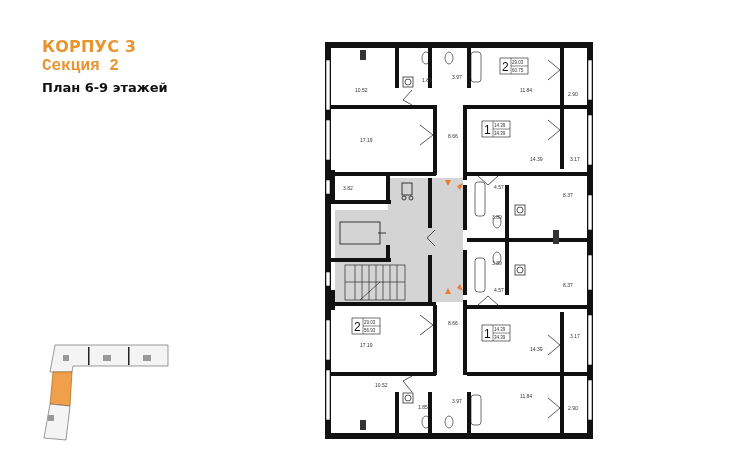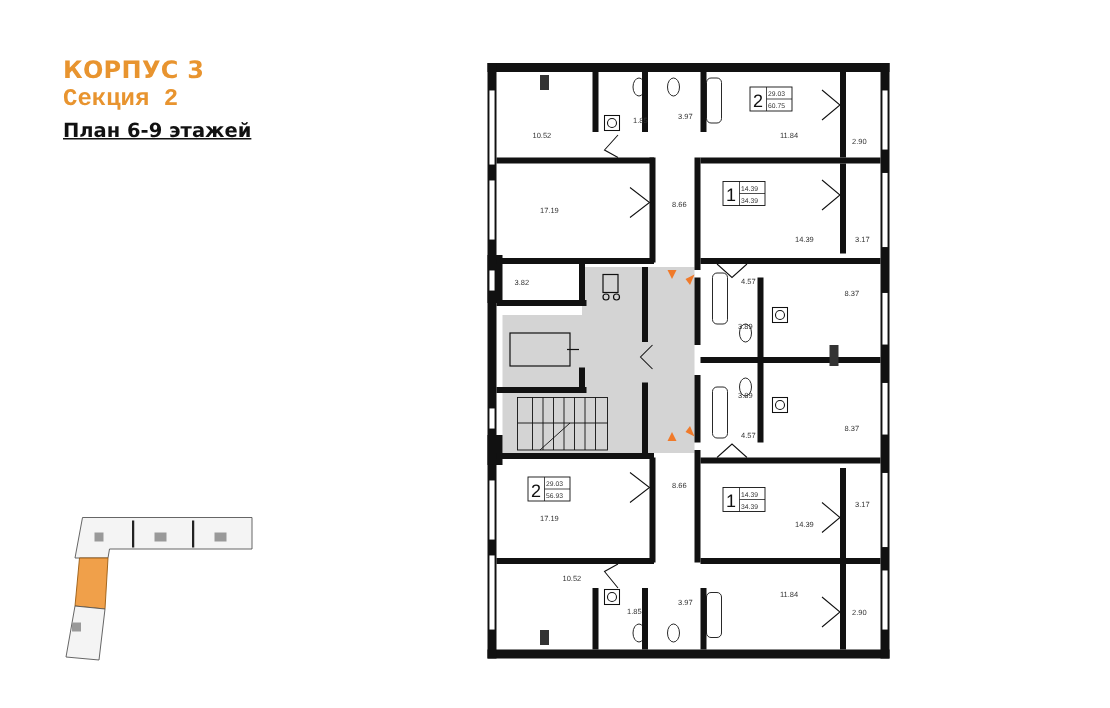--- a/index.html
+++ b/index.html
@@ -1,20 +1,20 @@
 <!DOCTYPE html>
 <html><head>
 <meta charset="utf-8">
 <style>
   html,body{margin:0;padding:0;background:#fff;}
   body{width:740px;height:472px;position:relative;overflow:hidden;font-family:"Liberation Sans",sans-serif;}
   .title{position:absolute;left:42px;color:#e8942f;font-weight:bold;font-family:"DejaVu Sans",sans-serif;}
   #t1{top:37px;font-size:16px;letter-spacing:0.2px;}
   #t2{top:57px;font-size:16px;font-family:Liberation Mono, monospace;}
-  #t3{position:absolute;left:42px;top:80px;font-size:13px;font-weight:bold;color:#111;font-family:"DejaVu Sans",sans-serif;text-decoration:underline;}
+  #t3{position:absolute;left:42px;top:80px;font-size:13px;font-weight:bold;color:#111;font-family:"DejaVu Sans",sans-serif;}
   .plan{position:absolute;left:0;top:0;}
   .lbl{font-family:"Liberation Sans",sans-serif;font-size:5px;fill:#333;}
   .badge-num{font-family:"Liberation Sans",sans-serif;font-size:12px;fill:#111;}
   .badge-sm{font-family:"Liberation Sans",sans-serif;font-size:4.5px;fill:#333;}
 </style>
 </head>
 <body>
 
 <div id="t1" class="title">КОРПУС 3</div>
 <div id="t2" class="title">Секция 2</div>

